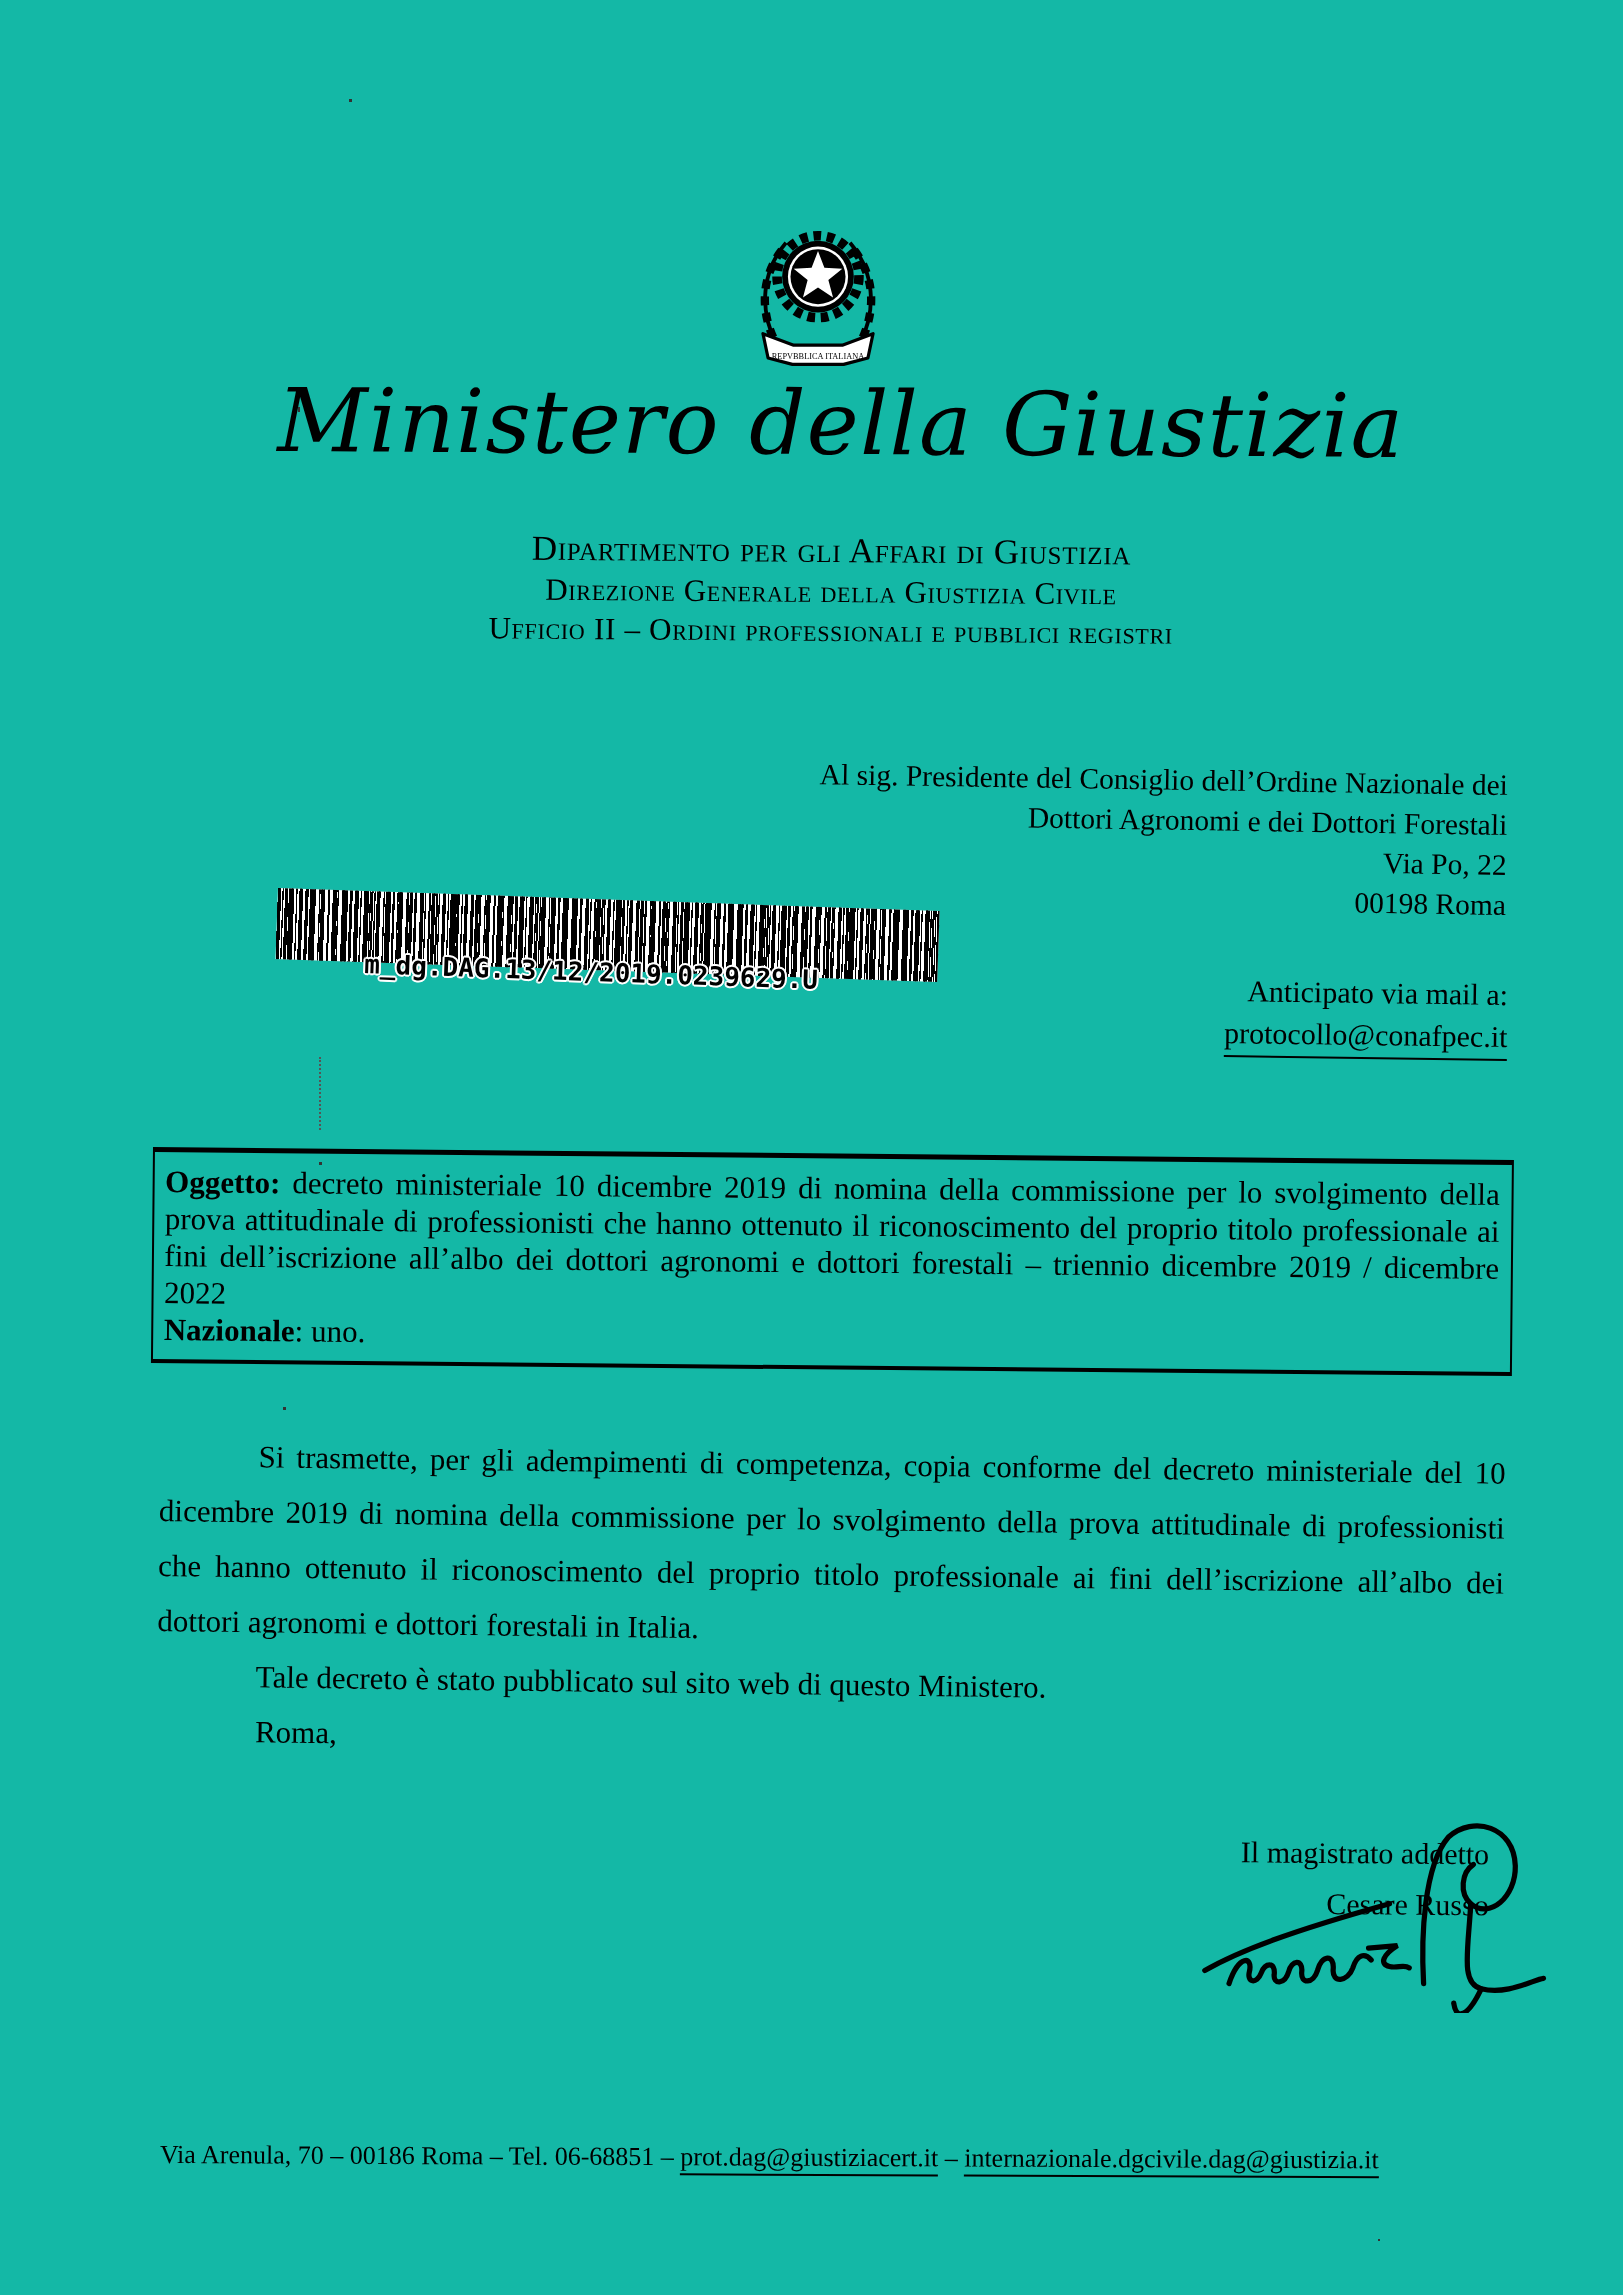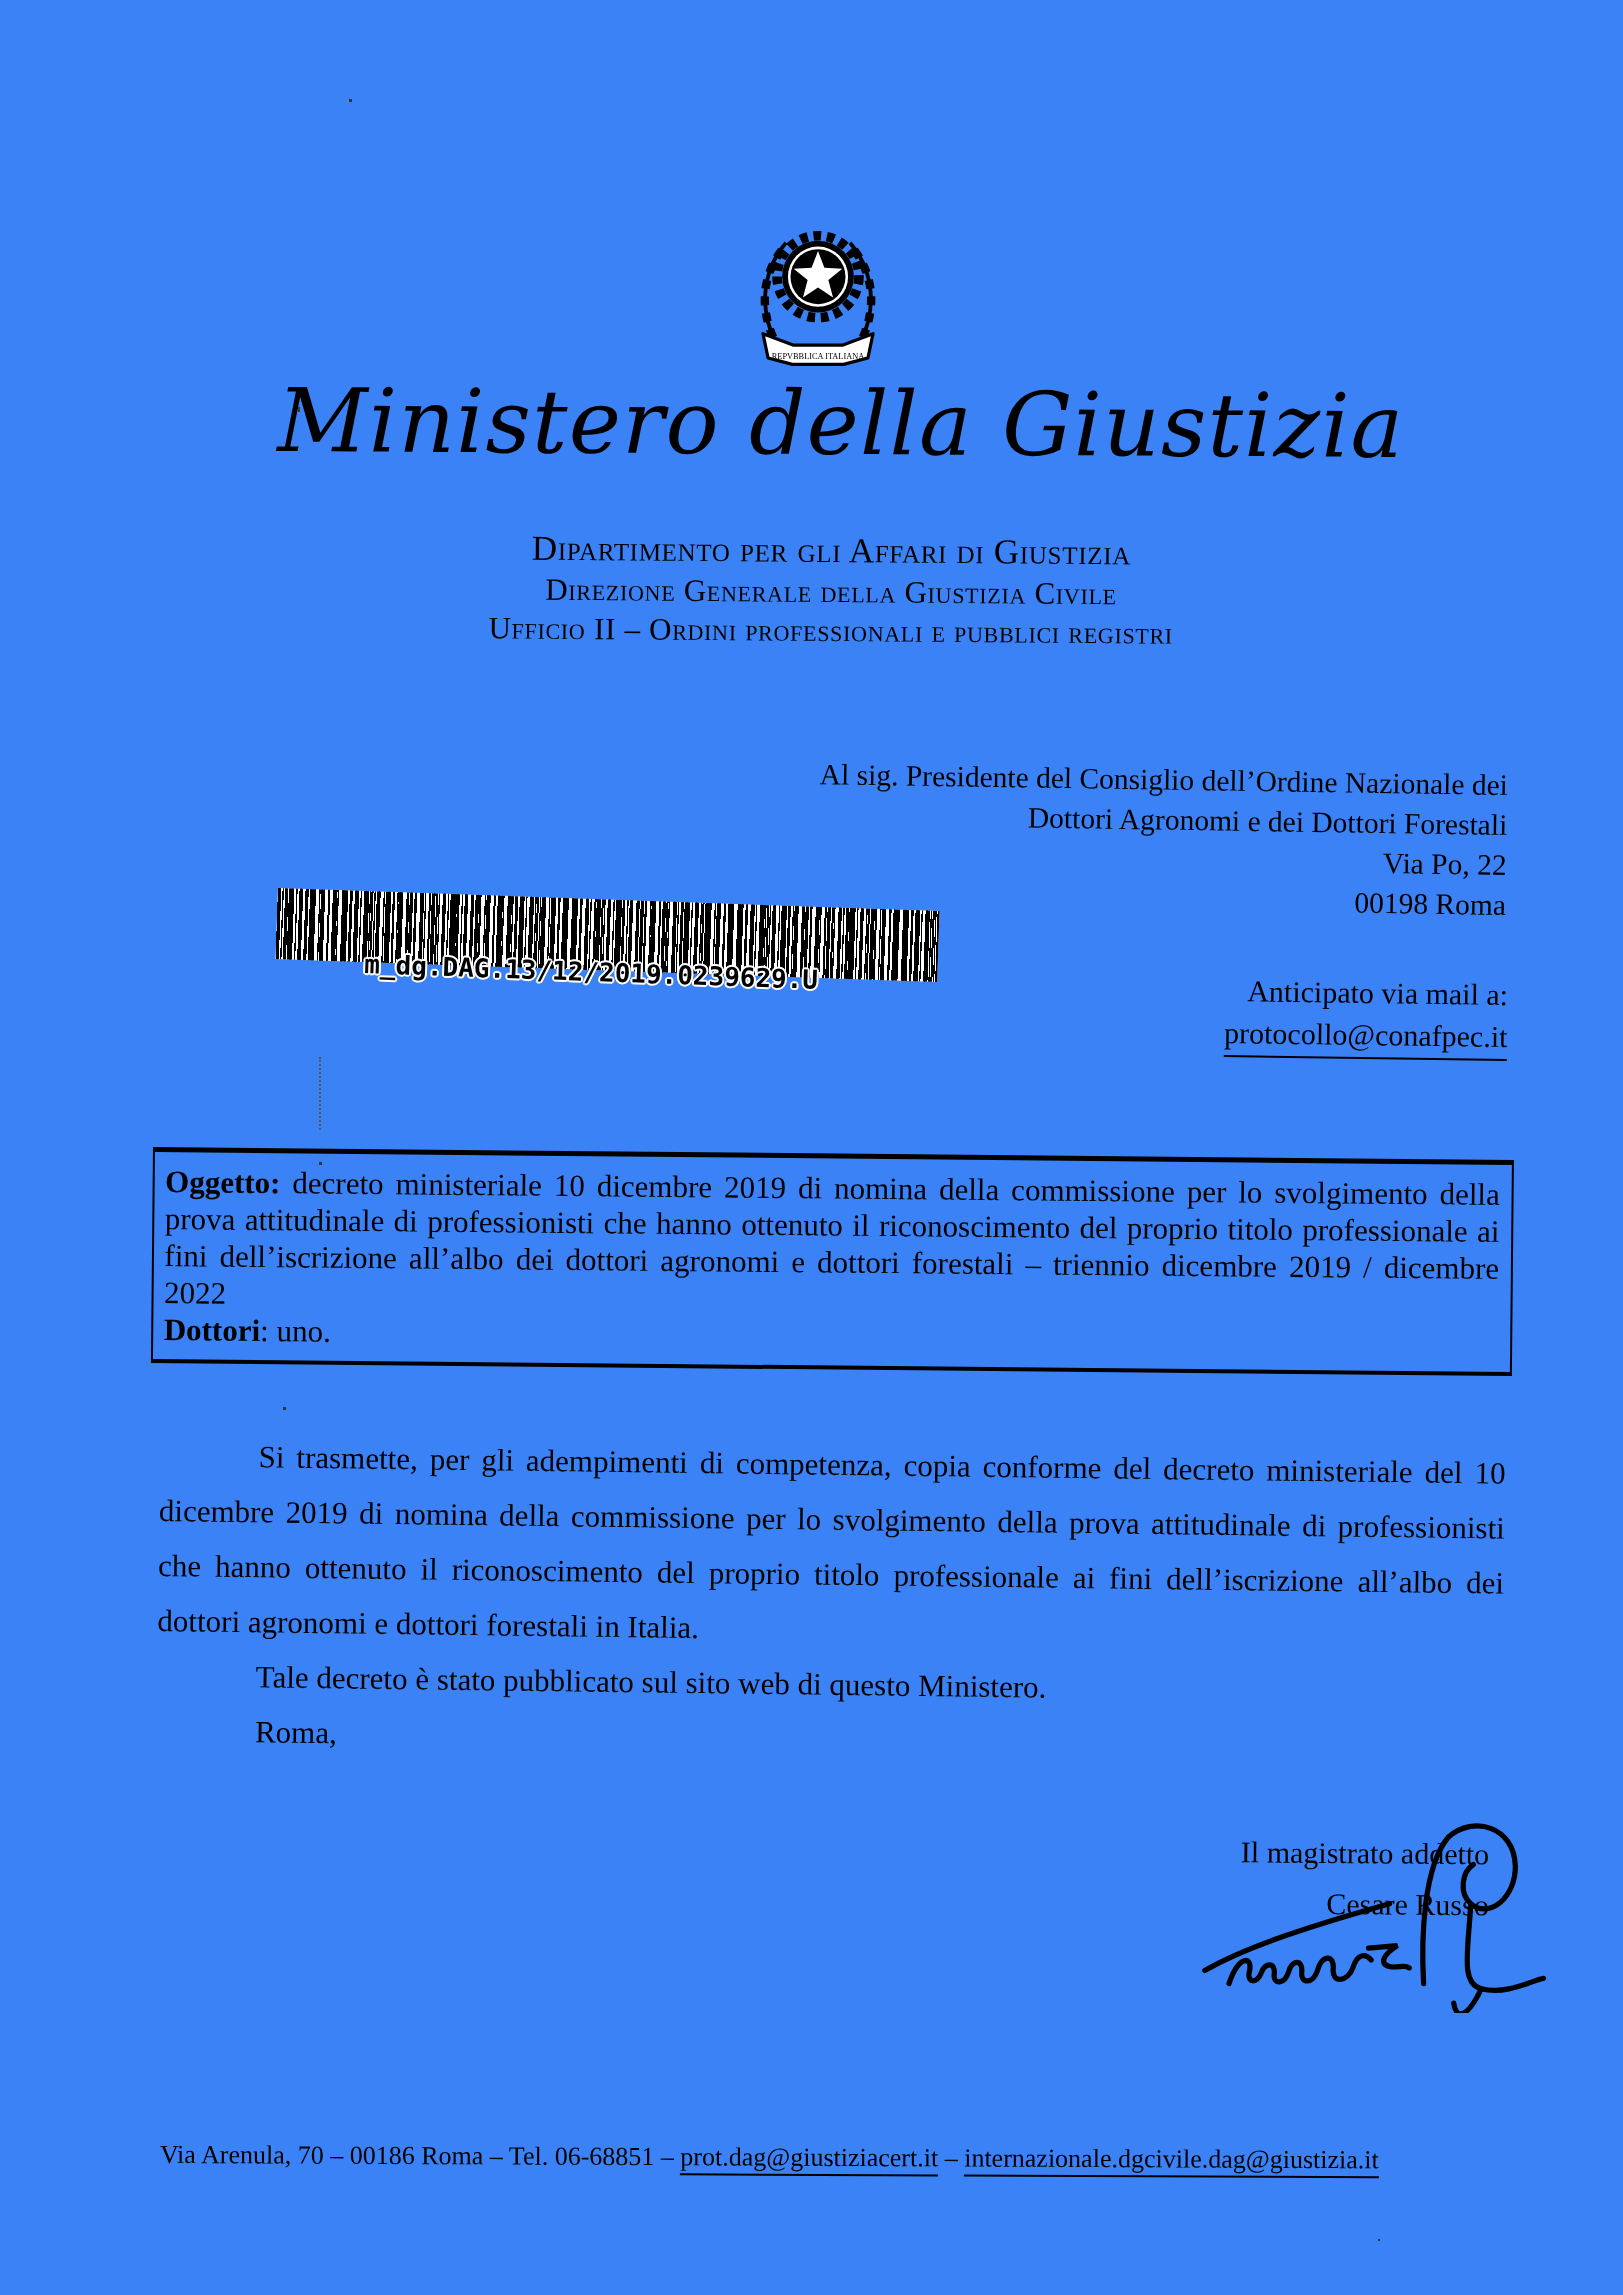--- a/index.html
+++ b/index.html
@@ -1,16 +1,16 @@
 <!DOCTYPE html>
 <html style="font-size:10.5px"><head>
 <meta charset="utf-8">
 <style>
   html,body{margin:0;padding:0;background:#fff;}
-  .page{position:relative;width:1623px;height:2295px;background:#3b82f6;color:#000;
+  .page{position:relative;width:1623px;height:2295px;background:#14b8a6;color:#000;
         font-family:"Liberation Serif",serif;overflow:hidden;}
 
   
   .emblem{position:absolute;left:754px;top:213px;width:128px;height:160px;}
 
   
   .ministry{position:absolute;left:0;top:372px;width:100%;margin:0;text-align:center;
             font-family:"DejaVu Serif",serif;font-style:italic;font-weight:400;
             font-size:88px;letter-spacing:1.3px;white-space:nowrap;
             transform:translateX(29.5px) rotate(0.3deg);}
@@ -121,21 +121,21 @@
 
   <div class="artifact-v"></div>
   <div class="speck" style="left:319px;top:1162px;width:2.6px;height:3.3px;"></div>
   <div class="speck" style="left:298px;top:407px;width:2px;height:5.2px;"></div>
   <div class="speck" style="left:349px;top:99px;width:2.6px;height:2.6px;"></div>
   <div class="speck" style="left:283px;top:1407px;width:2.6px;height:2.6px;"></div>
   <div class="speck" style="left:1378px;top:2239px;width:2px;height:2px;"></div>
 
   <div class="subject-box">
     <p><strong>Oggetto:</strong><span> decreto ministeriale 10 dicembre 2019 di nomina della commissione per lo svolgimento della prova attitudinale di professionisti che hanno ottenuto il riconoscimento del proprio titolo professionale ai fini dell’iscrizione all’albo dei dottori agronomi e dottori forestali – triennio dicembre 2019 / dicembre 2022</span></p>
-    <p><strong>Dottori</strong><span>: uno.</span></p>
+    <p><strong>Nazionale</strong><span>: uno.</span></p>
   </div>
 
   <div class="body-text">
     <p>Si trasmette, per gli adempimenti di competenza, copia conforme del decreto ministeriale del 10 dicembre 2019 di nomina della commissione per lo svolgimento della prova attitudinale di professionisti che hanno ottenuto il riconoscimento del proprio titolo professionale ai fini dell’iscrizione all’albo dei dottori agronomi e dottori forestali in Italia.</p>
     <p>Tale decreto è stato pubblicato sul sito web di questo Ministero.</p>
     <p>Roma,</p>
   </div>
 
   <div class="signature">
     <div>Il magistrato addetto</div>

